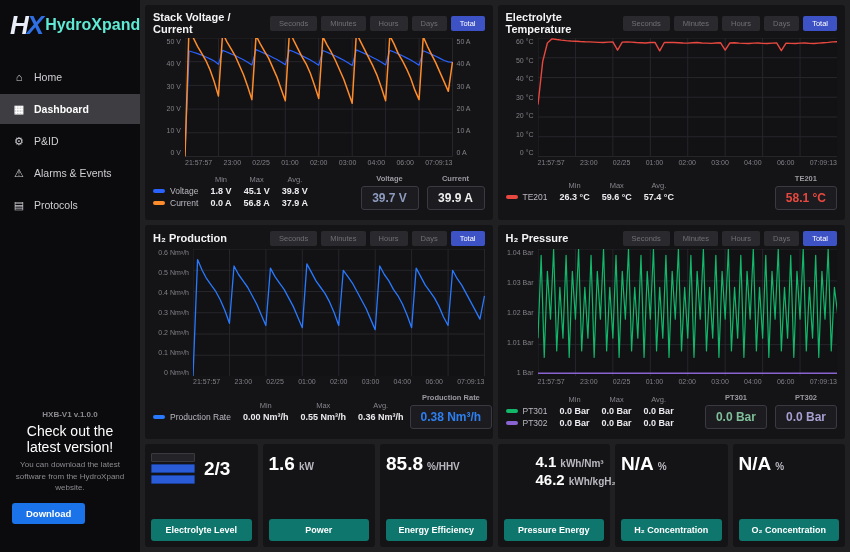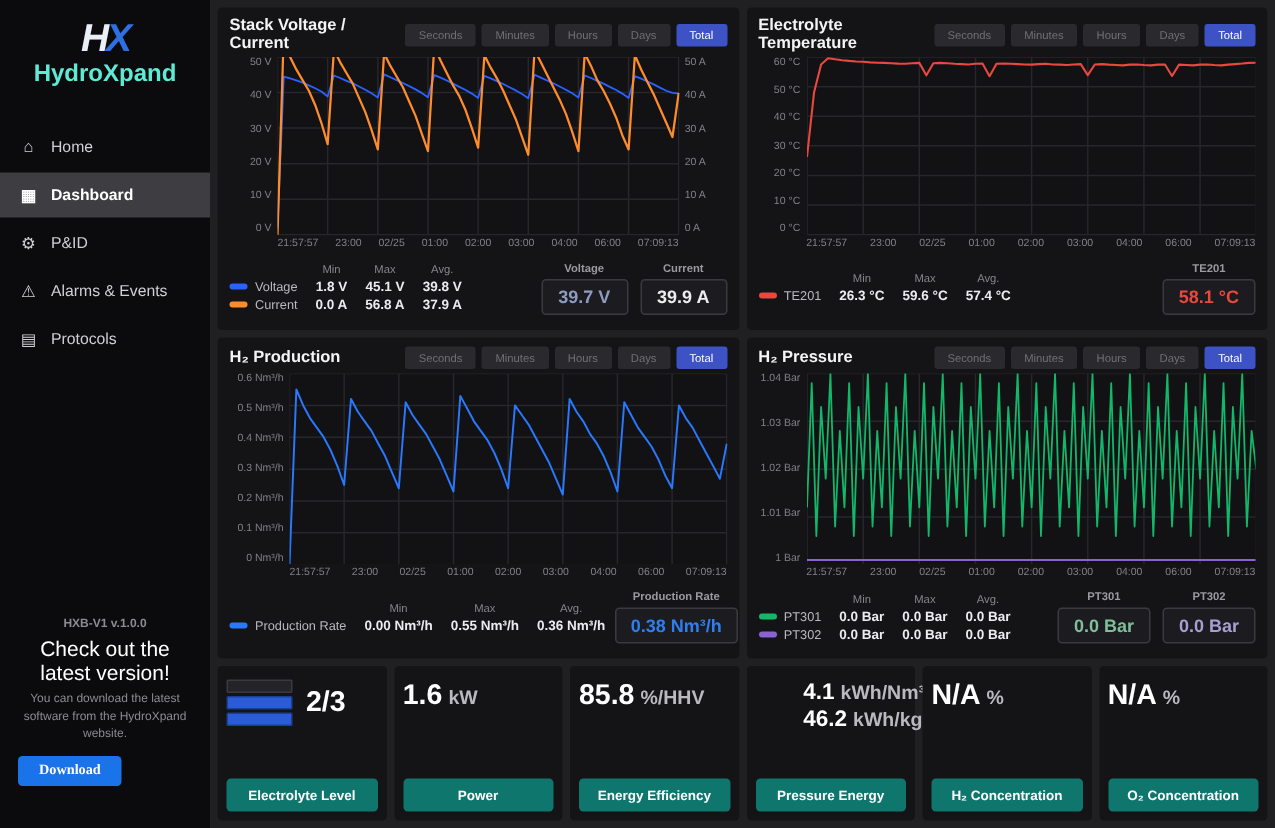--- a/index.html
+++ b/index.html
@@ -1,33 +1,33 @@
 <!DOCTYPE html>
 <html><head>
 <meta charset="utf-8">
 <style>
   *{margin:0;padding:0;box-sizing:border-box;}
   html,body{width:850px;height:552px;overflow:hidden;}
   body{display:flex;background:#202023;color:#e8e8ea;font-family:"Liberation Sans",sans-serif;}
   
   .sidebar{width:140px;min-width:140px;background:#0b0b0d;display:flex;flex-direction:column;}
-  .logo-block{padding:12px 10px 8px;display:flex;flex-direction:column;align-items:center;gap:3px;}
+  .logo-block{padding:12px 10px 8px;display:flex;flex-direction:row;align-items:center;gap:3px;}
   .logo-mark{font-size:26px;font-weight:bold;font-style:italic;letter-spacing:-2px;color:#2f6fe4;line-height:1;}
   .logo-mark .h{color:#e9eef8;}
   .brand-name{font-size:16px;font-weight:bold;color:#5eead4;}
   .nav{margin-top:16px;display:flex;flex-direction:column;gap:2px;}
   .nav-item{display:flex;align-items:center;gap:8px;height:30px;padding:0 12px;font-size:10.5px;color:#cfcfd4;cursor:pointer;}
   .nav-item.active{background:#3d3d42;color:#fff;font-weight:bold;}
   .nav-icon{width:14px;font-size:11px;text-align:center;}
   .sidebar-spacer{flex:1;}
   .sidebar-foot{padding:10px 12px 28px;display:flex;flex-direction:column;gap:4px;text-align:center;}
   .version{font-size:8px;color:#8b8b90;font-weight:bold;}
   .headline{font-size:14px;color:#ffffff;font-weight:normal;}
   .foot-body{font-size:8px;color:#8b8b90;line-height:1.4;}
-  .download-btn{margin-top:6px;align-self:flex-start;background:#1a73e8;color:#fff;border:none;font-size:9.5px;font-weight:bold;padding:5px 14px;border-radius:3px;cursor:pointer;font-family:Liberation Serif, serif;}
+  .download-btn{margin-top:6px;align-self:flex-start;background:#1a73e8;color:#fff;border:none;font-size:9.5px;font-weight:bold;padding:5px 14px;border-radius:3px;cursor:pointer;font-family:Liberation Sans, sans-serif;}
   
   .main{flex:1;display:grid;grid-template-columns:1fr 1fr;grid-template-rows:1fr 1fr 103px;gap:5px;padding:5px;min-width:0;}
   .panel{background:#141417;border-radius:3px;padding:6px 8px;display:flex;flex-direction:column;min-width:0;}
   .panel-head{display:flex;align-items:center;justify-content:space-between;margin-bottom:3px;}
   .panel-title{font-size:11px;font-weight:bold;color:#f4f4f6;}
   .time-btns{display:flex;gap:4px;}
   .time-btn{background:#2a2a2e;color:#6f6f75;border:none;font-size:7.5px;padding:3px 9px;border-radius:2px;cursor:pointer;font-family:inherit;}
   .time-btn.selected{background:#3d52c5;color:#fff;}
   .chart-row{flex:1;display:flex;min-height:0;}
   .yticks{display:flex;flex-direction:column;justify-content:space-between;align-items:flex-end;font-size:7px;color:#808086;padding-right:4px;width:32px;}
@@ -50,21 +50,21 @@
   .stats td.val{font-size:9px;font-weight:bold;color:#ececf0;white-space:nowrap;}
   .readouts{display:flex;gap:8px;}
   .readout{display:flex;flex-direction:column;align-items:center;gap:3px;}
   .readout-label{font-size:7.5px;color:#9a9aa0;font-weight:bold;}
   .readout-box{background:#1c1c20;border:1px solid #3a3a40;border-radius:3px;padding:4px 10px;min-width:58px;text-align:center;font-size:12px;font-weight:bold;white-space:nowrap;}
   
   .kpi-row{grid-column:1 / span 2;display:flex;gap:5px;min-width:0;}
   .kpi{flex:1;background:#141417;border-radius:3px;padding:9px 6px 6px;display:flex;flex-direction:column;align-items:flex-start;justify-content:space-between;min-width:0;}
   .kpi-value-row{display:flex;align-items:baseline;gap:4px;}
   .kpi-value{font-size:19px;font-weight:bold;color:#fff;}
-  .kpi-unit{font-size:13px;color:#b9b9bf;font-weight:bold;}
+  .kpi-unit{font-size:10px;color:#b9b9bf;font-weight:bold;}
   .kpi-rows{display:flex;flex-direction:column;align-items:flex-start;gap:1px;margin-left:32px;}
   .kpi-rows .kpi-value{font-size:15px;}
   .kpi-label{width:100%;background:#0f766e;color:#fff;border:none;font-size:9px;font-weight:bold;padding:6px 2px;border-radius:3px;cursor:pointer;font-family:inherit;white-space:nowrap;overflow:hidden;}
   .level-wrap{display:flex;align-items:center;gap:9px;}
   .level-graphic{display:flex;flex-direction:column;gap:2px;width:44px;}
   .level-seg{height:9px;border-radius:1px;background:#2a5cd7;border:1px solid #1c3f96;}
   .level-seg.empty{background:#232328;border:1px solid #3a3a40;}
 </style>
 </head>
 <body>

